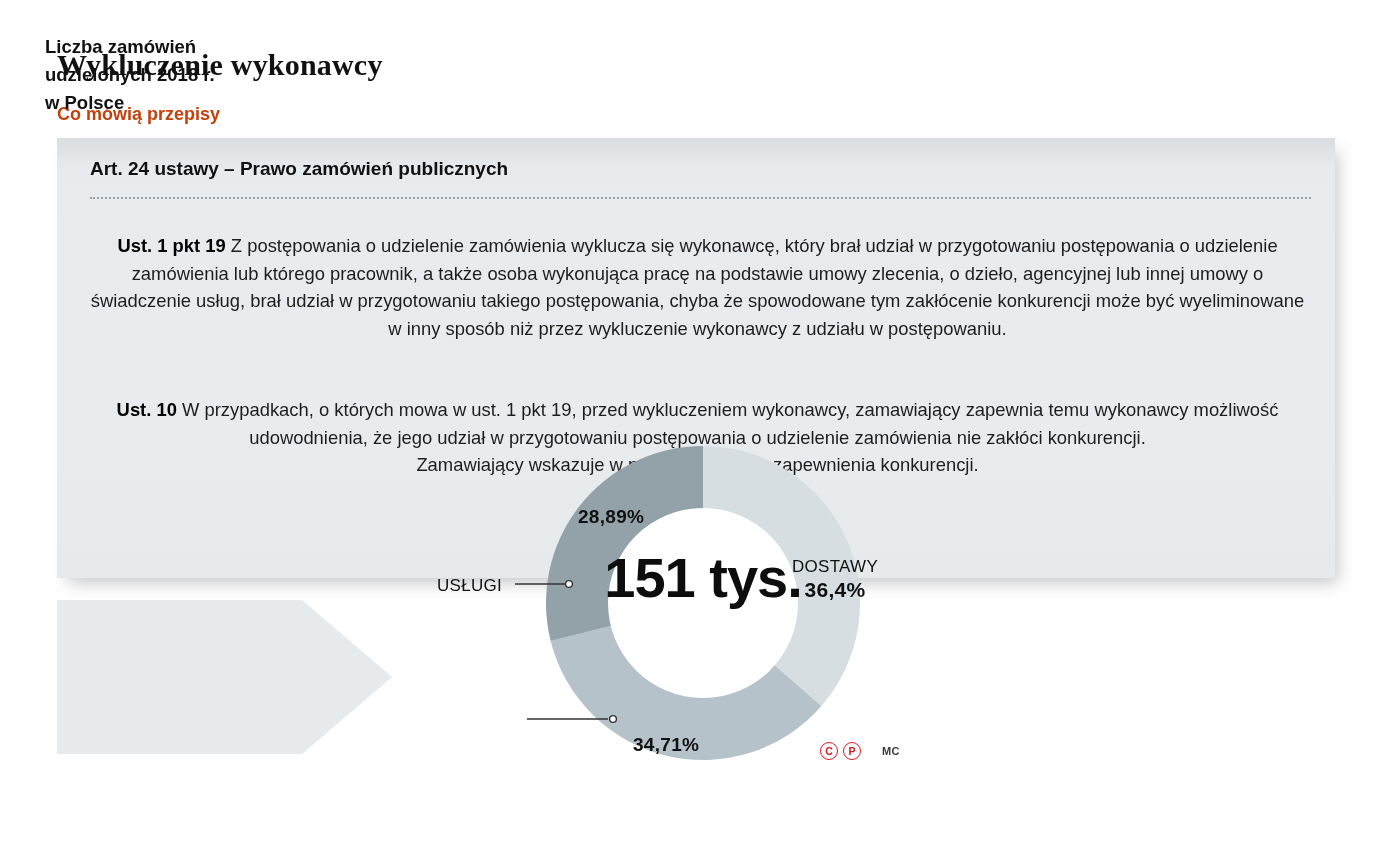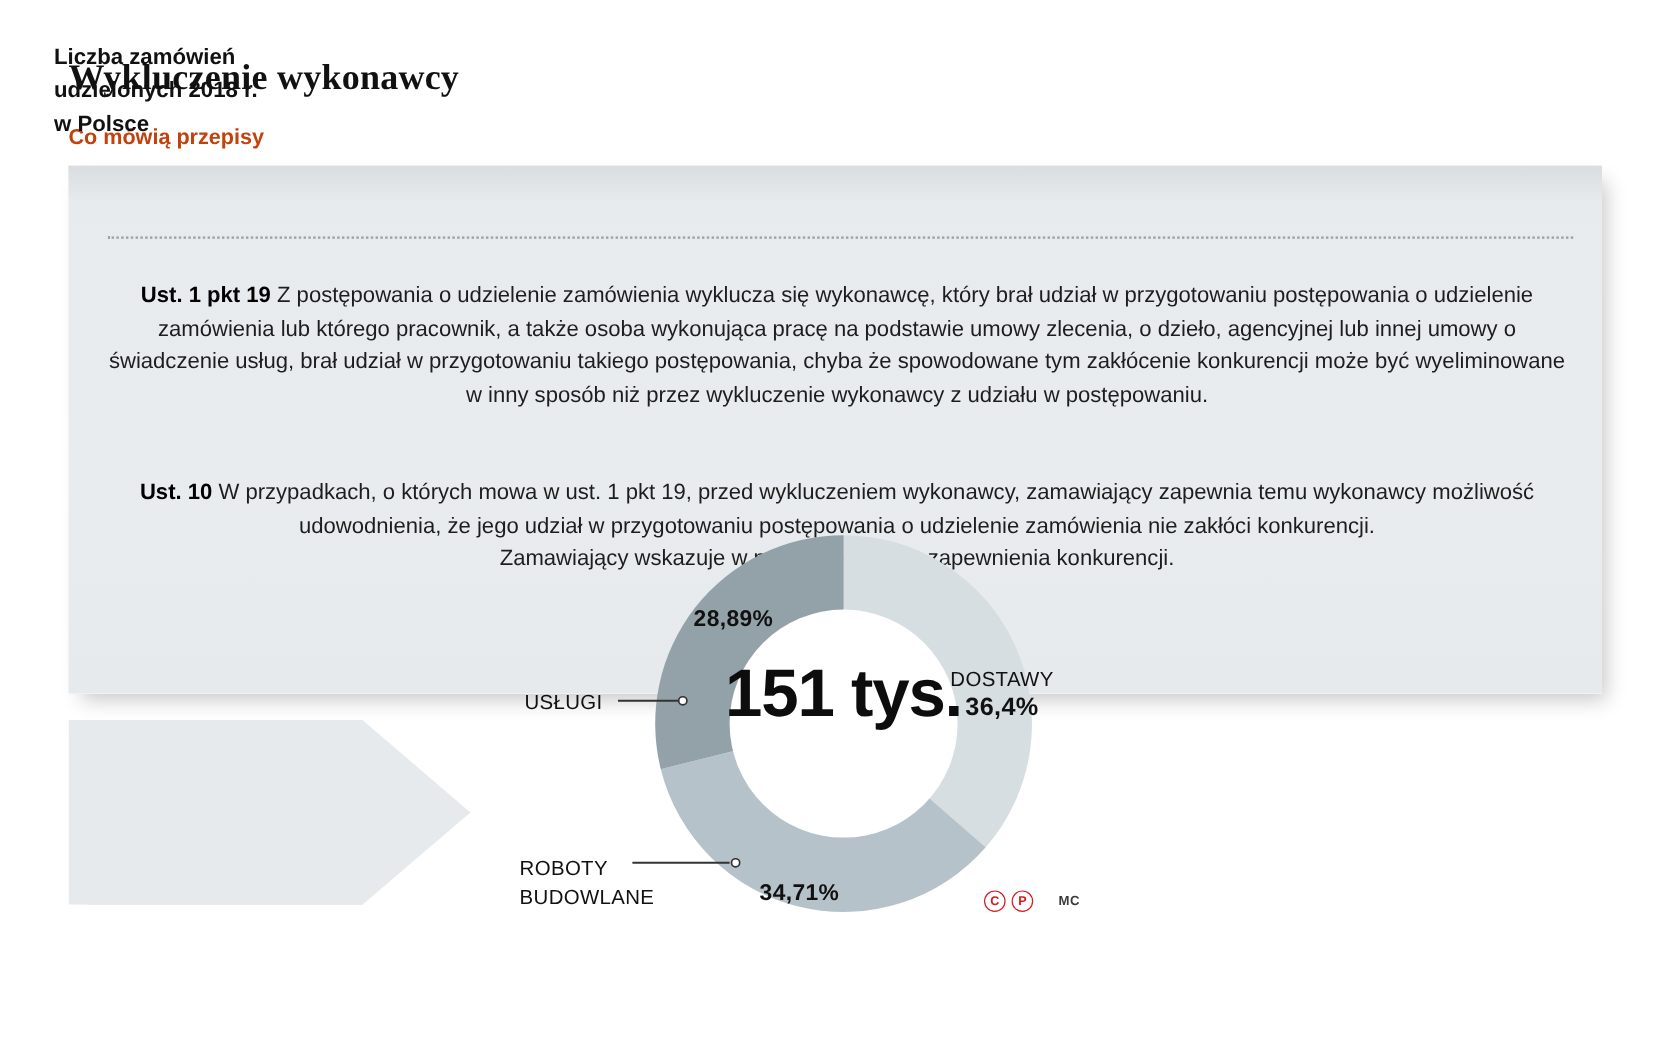--- a/index.html
+++ b/index.html
@@ -153,20 +153,21 @@
 </style>
 </head>
 <body>
 
 <div class="stage">
 
   <div id="page-title">Wykluczenie wykonawcy</div>
   <div id="page-subtitle">Co mówią przepisy</div>
 
   <div id="law-panel">
+    <div id="law-panel-header">Art. 24 ustawy – Prawo zamówień publicznych</div>
     <div id="law-panel-divider"></div>
 
     <p class="law-par" id="law-par-1">
       <b>Ust. 1 pkt 19</b><span> Z postępowania o udzielenie zamówienia wyklucza się wykonawcę, który brał udział w przygotowaniu postępowania o udzielenie zamówienia lub którego pracownik, a także osoba wykonująca pracę na podstawie umowy zlecenia, o dzieło, agencyjnej lub innej umowy o świadczenie usług, brał udział w przygotowaniu takiego postępowania, chyba że spowodowane tym zakłócenie konkurencji może być wyeliminowane w inny sposób niż przez wykluczenie wykonawcy z udziału w postępowaniu.</span>
     </p>
 
     <p class="law-par" id="law-par-2">
       <b>Ust. 10</b><span style="white-space:pre-line"> W przypadkach, o których mowa w ust. 1 pkt 19, przed wykluczeniem wykonawcy, zamawiający zapewnia temu wykonawcy możliwość udowodnienia,  że jego udział w przygotowaniu postępowania o udzielenie zamówienia nie zakłóci konkurencji.
 Zamawiający wskazuje w protokole sposób zapewnienia konkurencji.</span>
     </p>
@@ -198,22 +199,20 @@
   <div id="center-value">151 tys.</div>
 
   <div class="chart-label" id="label-dostawy">
     <span class="name">DOSTAWY</span>
     <span class="pct">36,4%</span>
   </div>
 
   <div class="chart-label" id="label-uslugi-name">USŁUGI</div>
   <div class="chart-label" id="label-uslugi-pct">28,89%</div>
 
-  <div class="chart-label" id="label-roboty-name" style="white-space:pre-line">ROBOTY
-BUDOWLANE</div>
   <div class="chart-label" id="label-roboty-pct">34,71%</div>
 
   <div id="credit">
     <span class="cmark">C</span>
     <span class="cmark">P</span>
     <span id="credit-author">MC</span>
   </div>
 
 </div>
 

